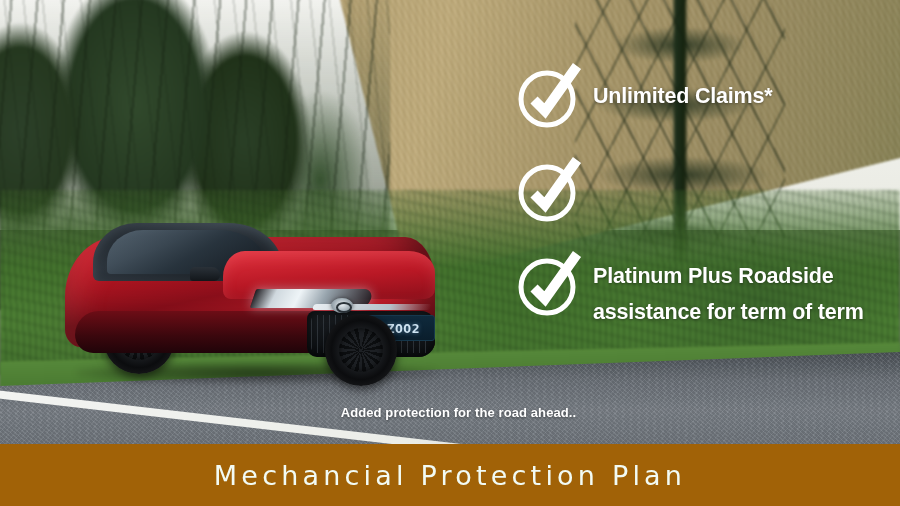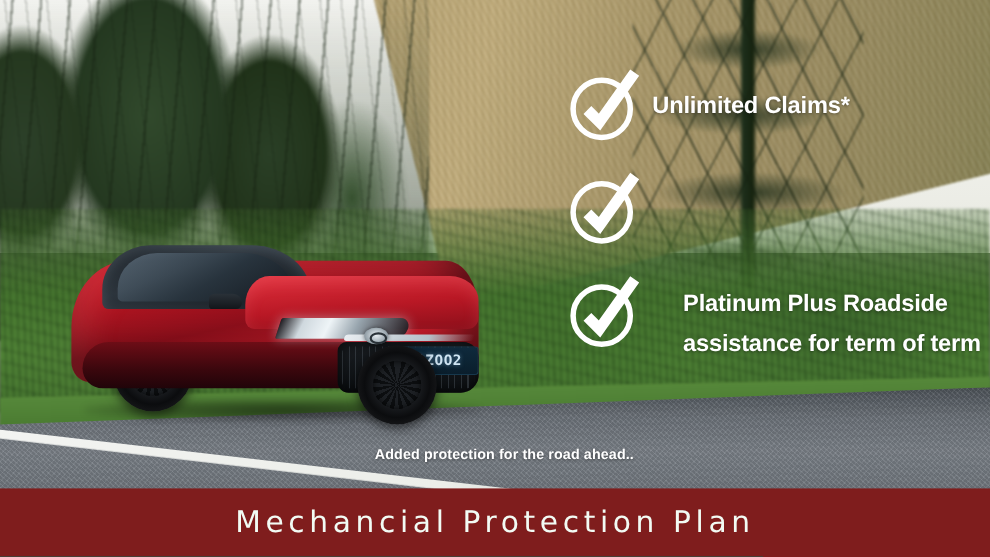--- a/index.html
+++ b/index.html
@@ -266,42 +266,42 @@
   .feature-text {
     color:#ffffff;
     font-family:"Liberation Sans", sans-serif;
     font-weight:bold;
     font-size:21.5px;
     line-height:36px;
     letter-spacing:-.2px;
     padding-top:14px;
     text-shadow:0 1px 3px rgba(0,0,0,.4);
   }
-  .feature-row.tall .feature-text { padding-top:6px;margin-left:28px; }
+  .feature-row.tall .feature-text { padding-top:6px; }
 
   
   .tagline {
     position:absolute;
     left:0; right:0; top:405px;
     text-align:center;
     color:#ffffff;
     font-family:"Liberation Sans", sans-serif;
     font-weight:bold;
     font-size:13px;
     letter-spacing:.1px;
     text-shadow:0 1px 3px rgba(0,0,0,.45);
     padding-left:17px;
   }
 
   
   .footer-banner {
     position:absolute;
     left:0; bottom:0;
     width:100%; height:62px;
-    background:#7f1d1d;
+    background:#a16207;
     display:flex;
     align-items:center;
     justify-content:center;
   }
   .footer-title {
     color:#f2fbf4;
     font-family:"DejaVu Sans", sans-serif;
     font-weight:normal;
     font-size:27px;
     letter-spacing:4.2px;

